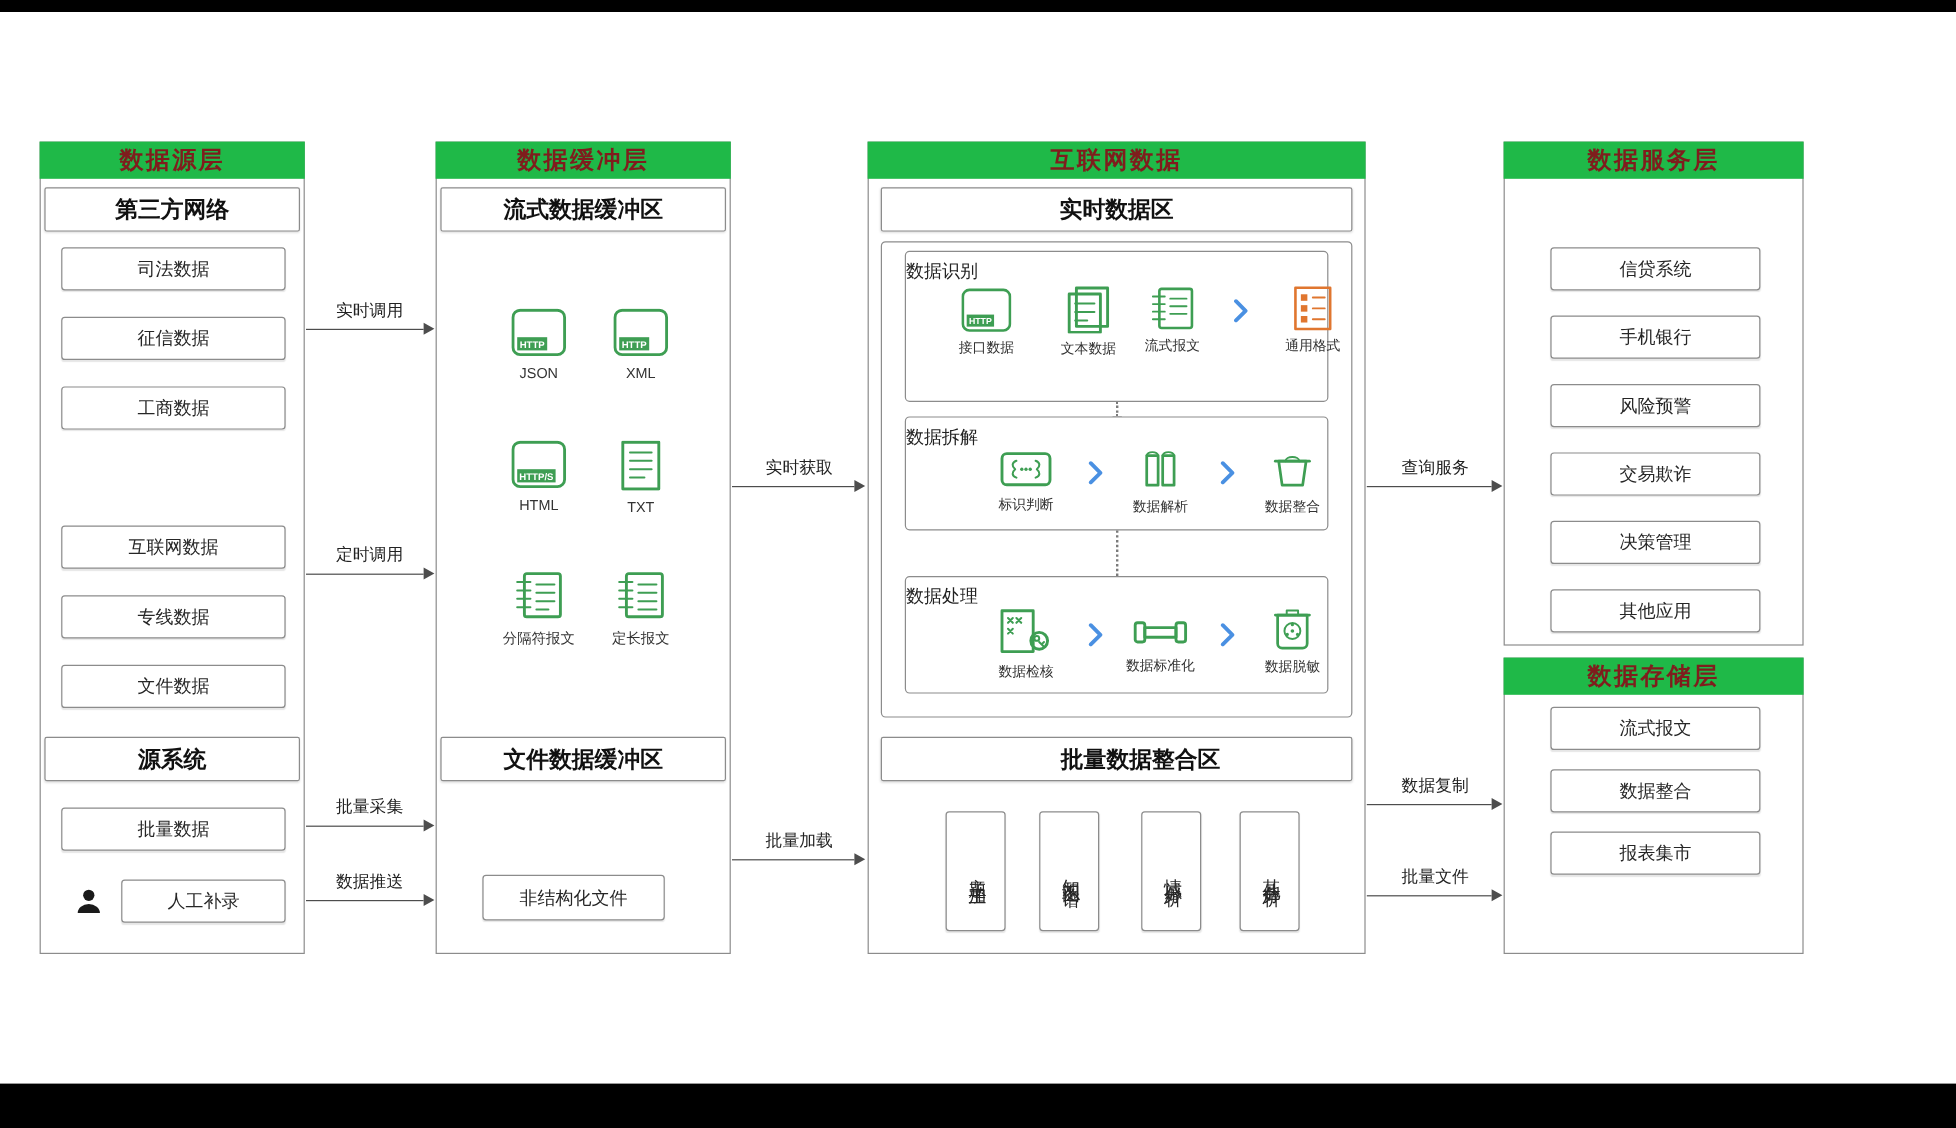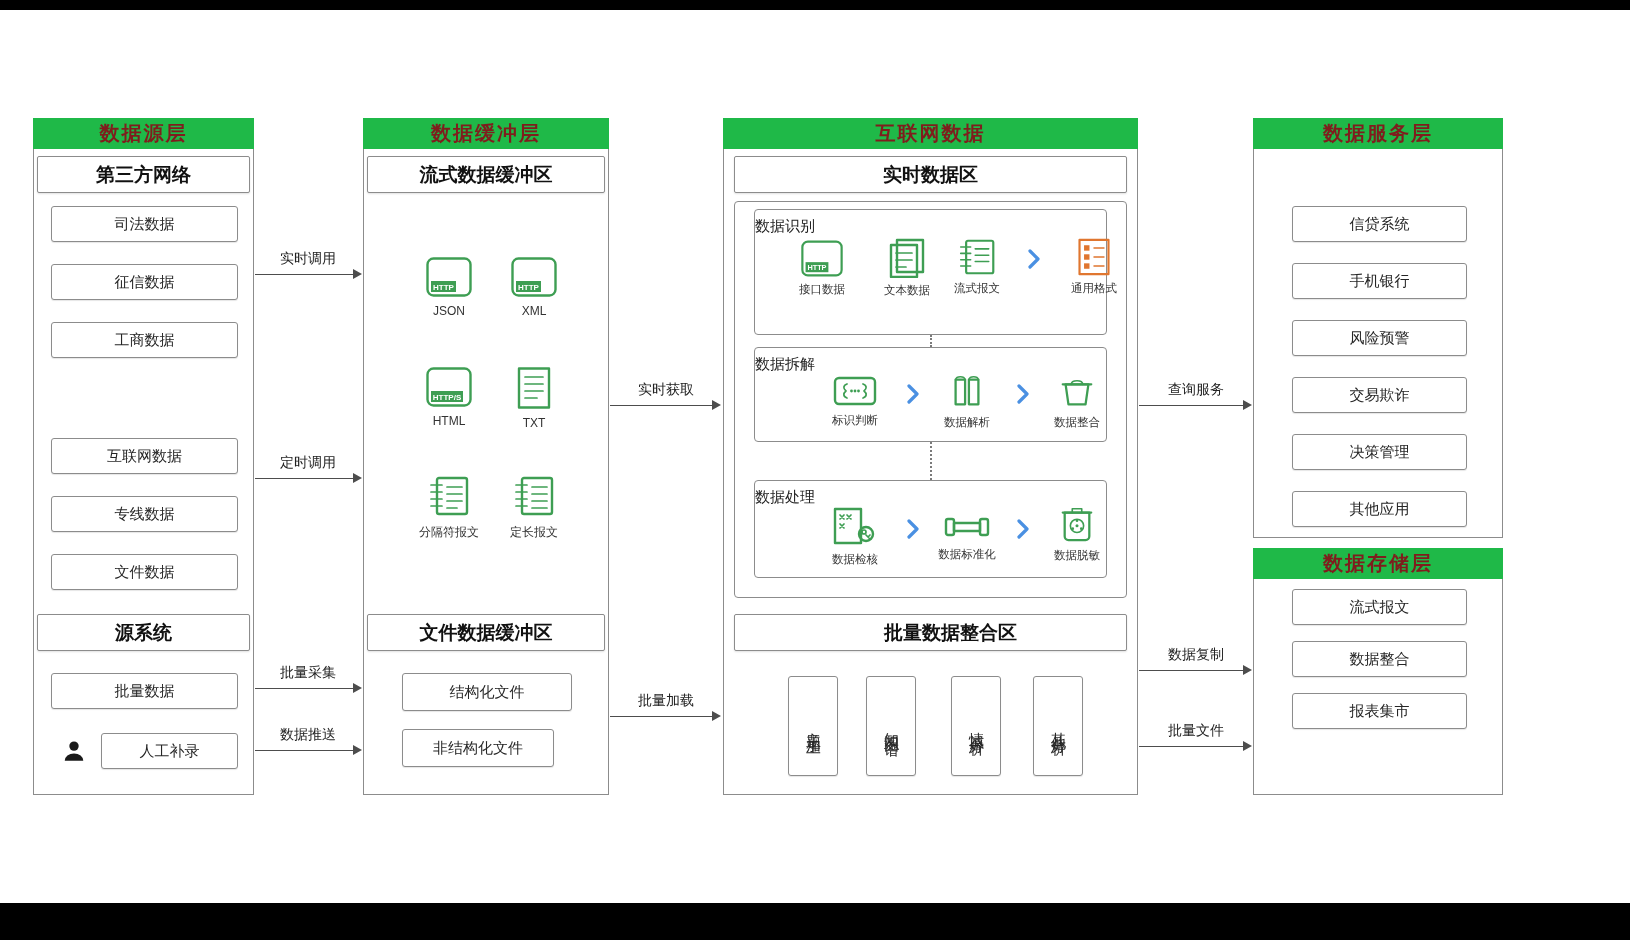--- a/index.html
+++ b/index.html
@@ -139,21 +139,20 @@
         <line x1="3" y1="31" x2="14" y2="31" class="sg sgt"></line>
         <line x1="19" y1="12" x2="34" y2="12" class="sg sgt"></line>
         <line x1="19" y1="19" x2="34" y2="19" class="sg sgt"></line>
         <line x1="19" y1="26" x2="34" y2="26" class="sg sgt"></line>
         <line x1="19" y1="33" x2="34" y2="33" class="sg sgt"></line>
       </svg>
       <span class="lbl">定长报文</span>
     </div>
 
     <div class="sect-title" style="left:3px;top:495px;width:238px;height:37px;">文件数据缓冲区</div>
-    <div class="box" style="left:38px;top:554px;width:170px;height:38px;">结构化文件</div>
     <div class="box" style="left:38px;top:610px;width:152px;height:38px;">非结构化文件</div>
   </div>
 
   <div class="col" style="left:723px;top:118px;width:415px;height:677px;">
     <div class="layer-header">互联网数据</div>
     <div class="sect-title" style="left:10px;top:37px;width:393px;height:37px;">实时数据区</div>
     <div class="rt-container" style="left:10px;top:82px;width:393px;height:397px;"></div>
 
     <div class="stage-box" style="left:30px;top:90px;width:353px;height:126px;">
       <div class="stage-title">数据识别</div>

